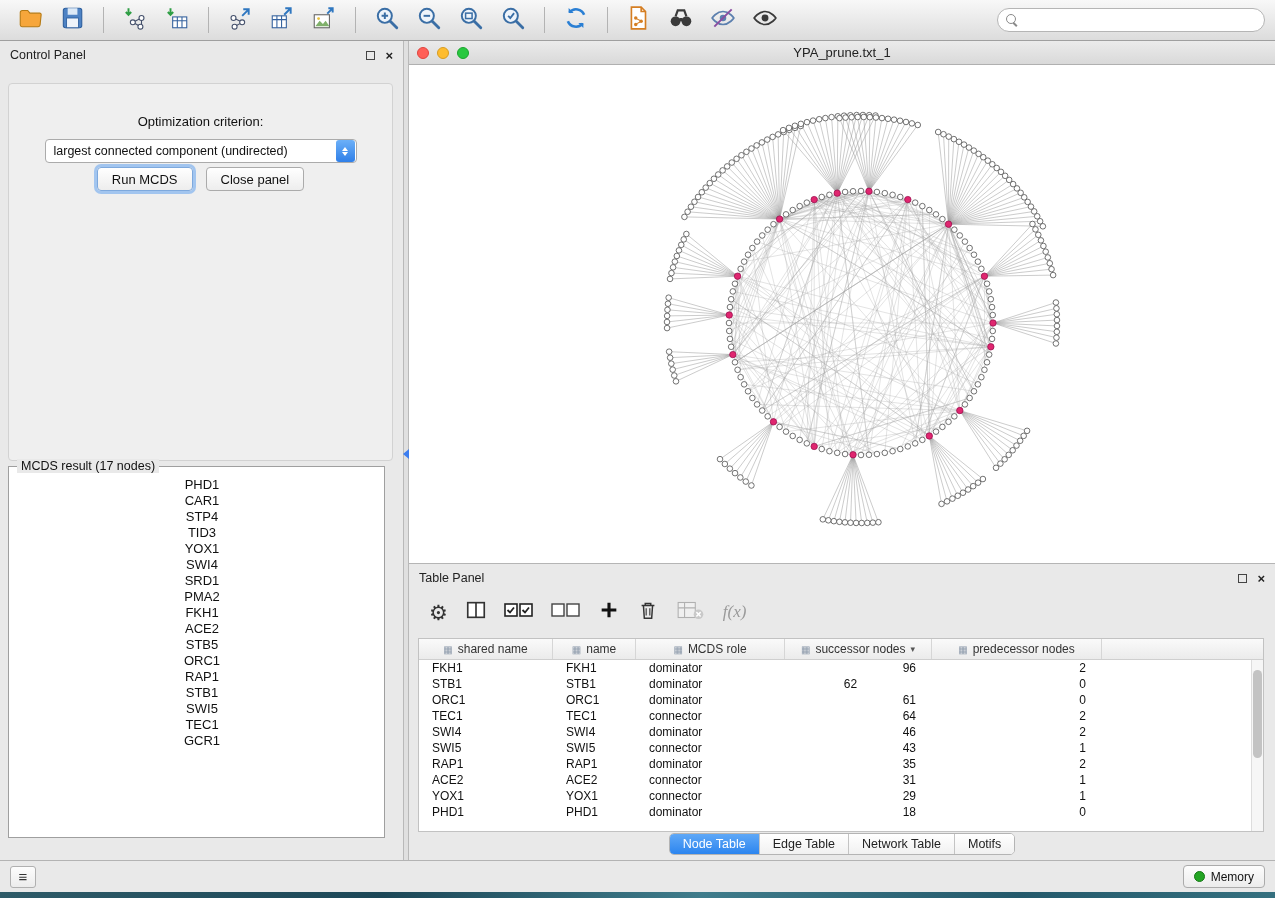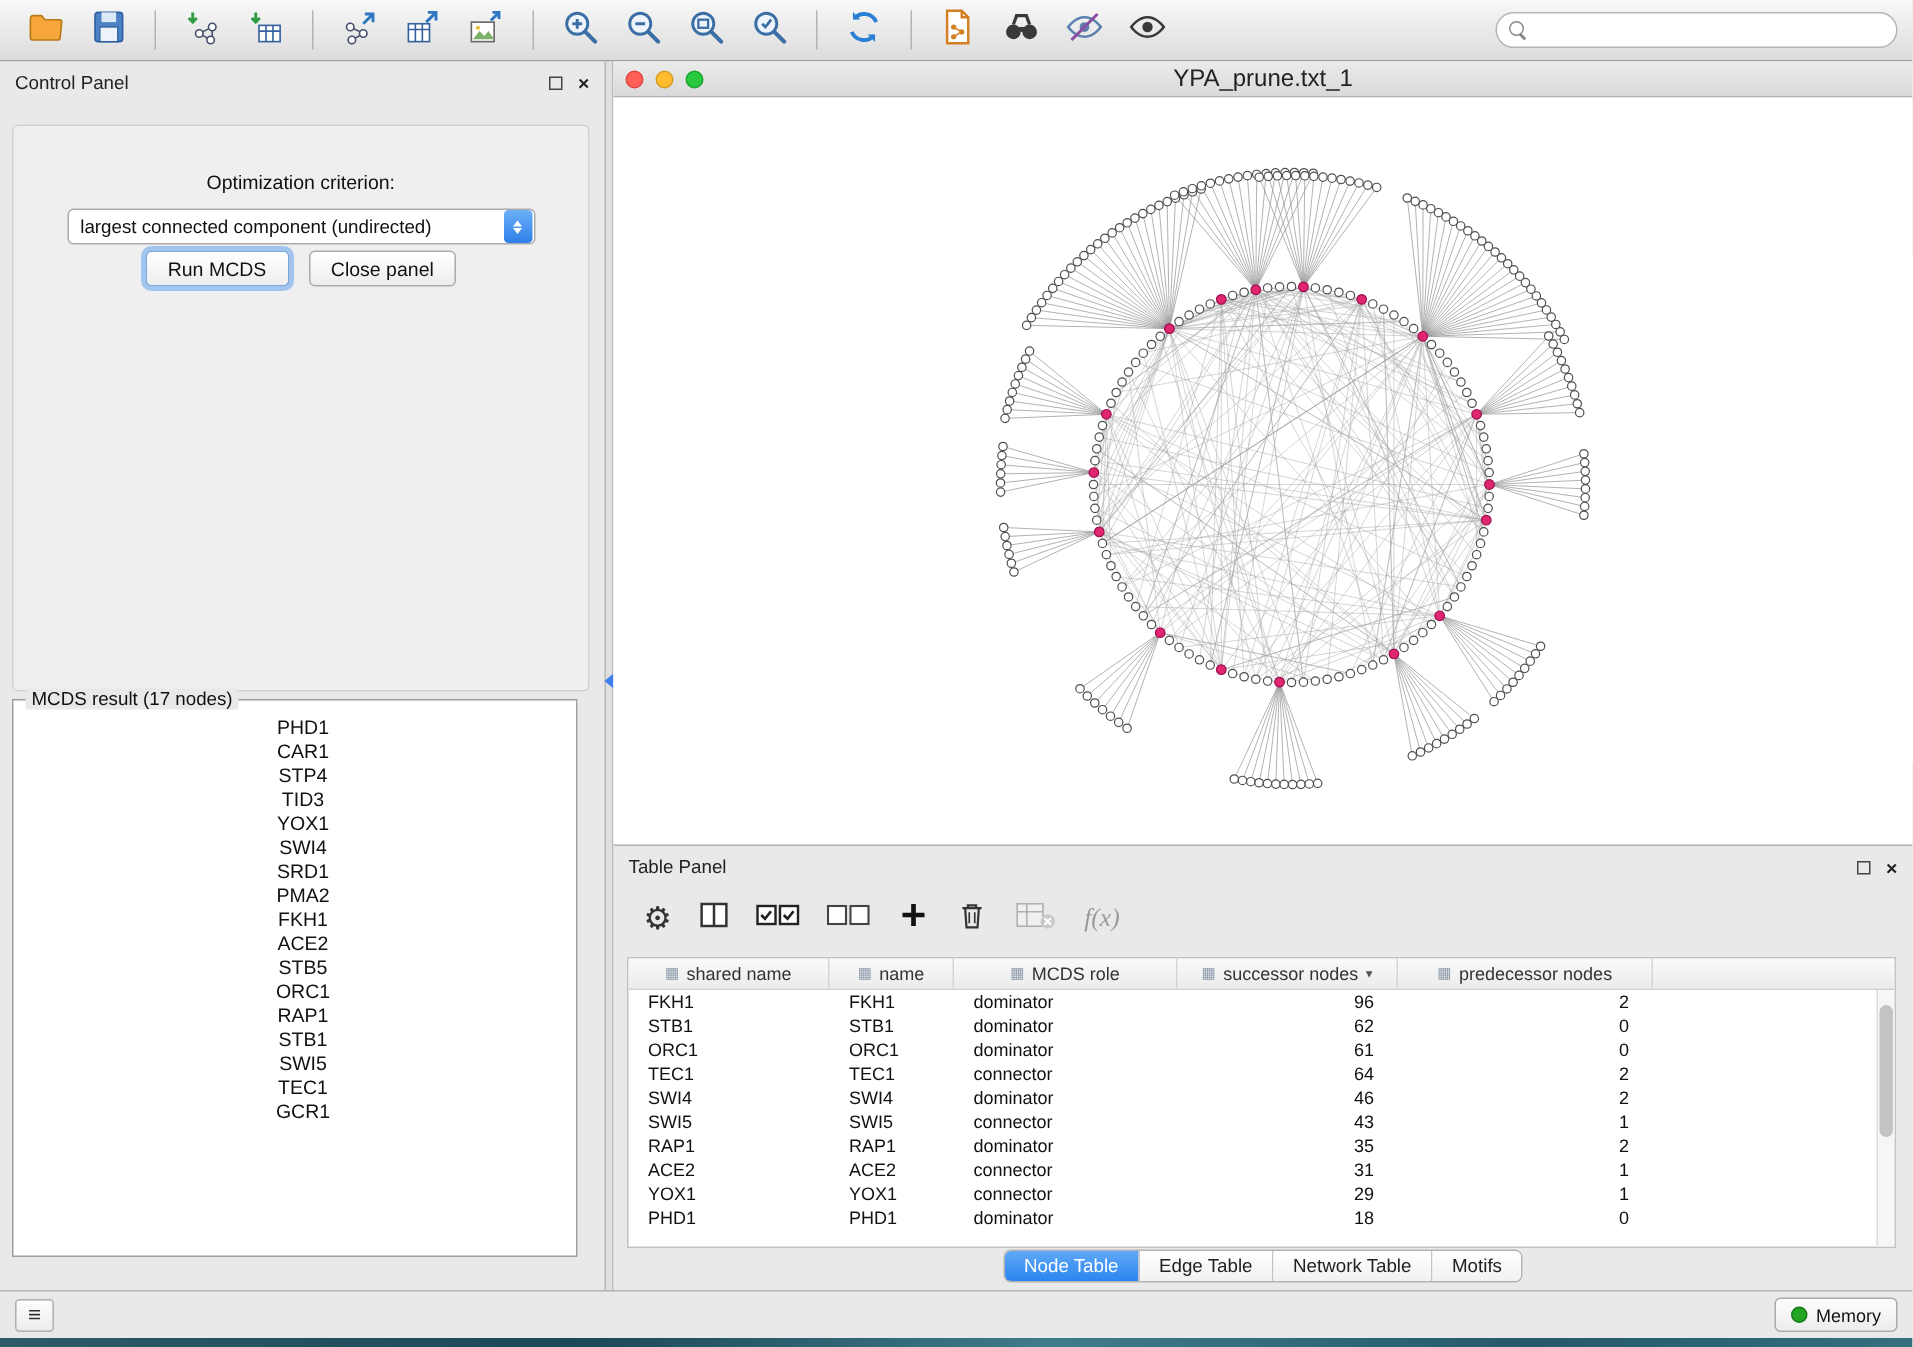--- a/index.html
+++ b/index.html
@@ -66,21 +66,21 @@
     border-top:5px solid transparent; border-bottom:5px solid transparent; border-right:6px solid #3d7ef0; }
 
   
   #network-window { position:absolute; left:409px; top:41px; width:866px; height:522px; background:#fff; }
   #net-titlebar { height:24px; background:linear-gradient(#ebebeb,#d9d9d9);
     border-bottom:1px solid #b0b0b0; position:relative; display:flex; align-items:center; padding:0 8px; }
   .tl { width:12px; height:12px; border-radius:50%; margin-right:8px; }
   .tl.red { background:#ff5f57; border:1px solid #e0443e; }
   .tl.yellow { background:#febc2e; border:1px solid #d89c21; }
   .tl.green { background:#28c840; border:1px solid #1ba52e; }
-  #net-title { position:absolute; left:0; right:0; text-align:center; font-size:16px; color:#222; }
+  #net-title { position:absolute; left:0; right:0; text-align:center; font-size:13px; color:#222; }
   #net-canvas { position:relative; width:866px; height:497px; background:#fff; overflow:hidden; }
 
   
   #table-panel { position:absolute; left:409px; top:563px; width:866px; height:297px;
     background:#e9e9e9; border-top:1px solid #b5b5b5; }
   #tp-toolbar { position:absolute; left:0; top:27px; right:0; height:42px;
     display:flex; align-items:center; gap:17px; padding-left:20px; }
   .tp-icon { display:flex; align-items:center; justify-content:center; }
   .tp-icon svg { width:22px; height:22px; }
   .tp-icon.wide svg { width:30px; height:22px; }
@@ -1062,21 +1062,21 @@
             <div class="td l" style="width: 134px;">FKH1</div>
             <div class="td l" style="width: 83px;">FKH1</div>
             <div class="td l" style="width: 149px;">dominator</div>
             <div class="td r" style="width: 147px;">96</div>
             <div class="td r" style="width: 170px;">2</div>
           </div>
           <div class="tr">
             <div class="td l" style="width: 134px;">STB1</div>
             <div class="td l" style="width: 83px;">STB1</div>
             <div class="td l" style="width: 149px;">dominator</div>
-            <div class="td r" style="width: 147px;">62</div>
+            <div class="td r" style="width: 147px; text-align: center;">62</div>
             <div class="td r" style="width: 170px;">0</div>
           </div>
           <div class="tr">
             <div class="td l" style="width: 134px;">ORC1</div>
             <div class="td l" style="width: 83px;">ORC1</div>
             <div class="td l" style="width: 149px;">dominator</div>
             <div class="td r" style="width: 147px;">61</div>
             <div class="td r" style="width: 170px;">0</div>
           </div>
           <div class="tr">

